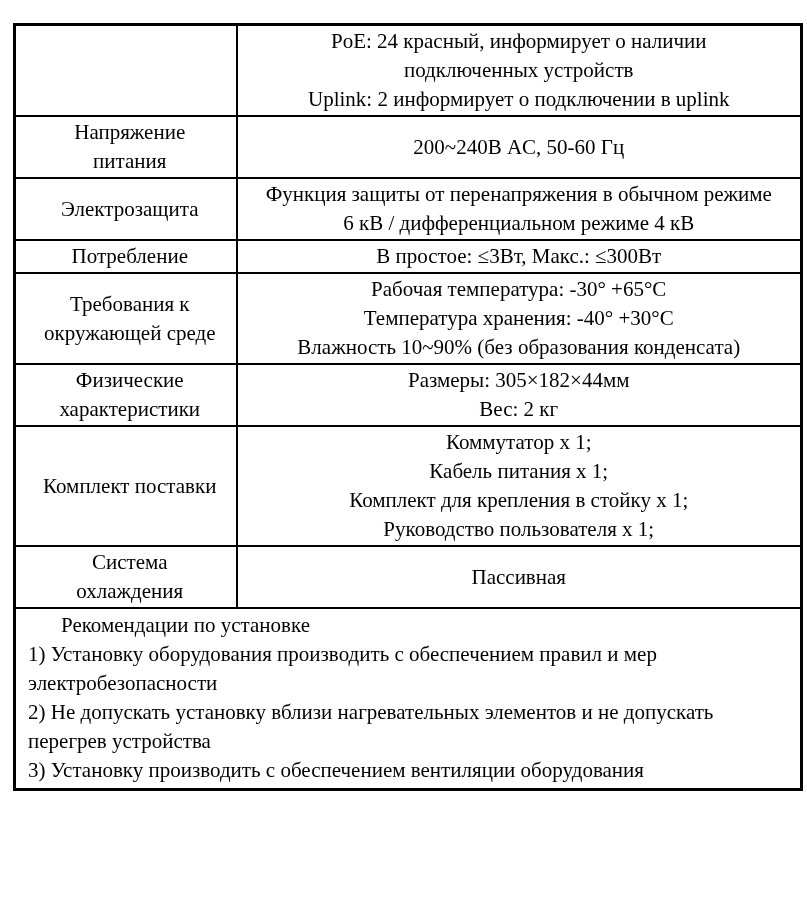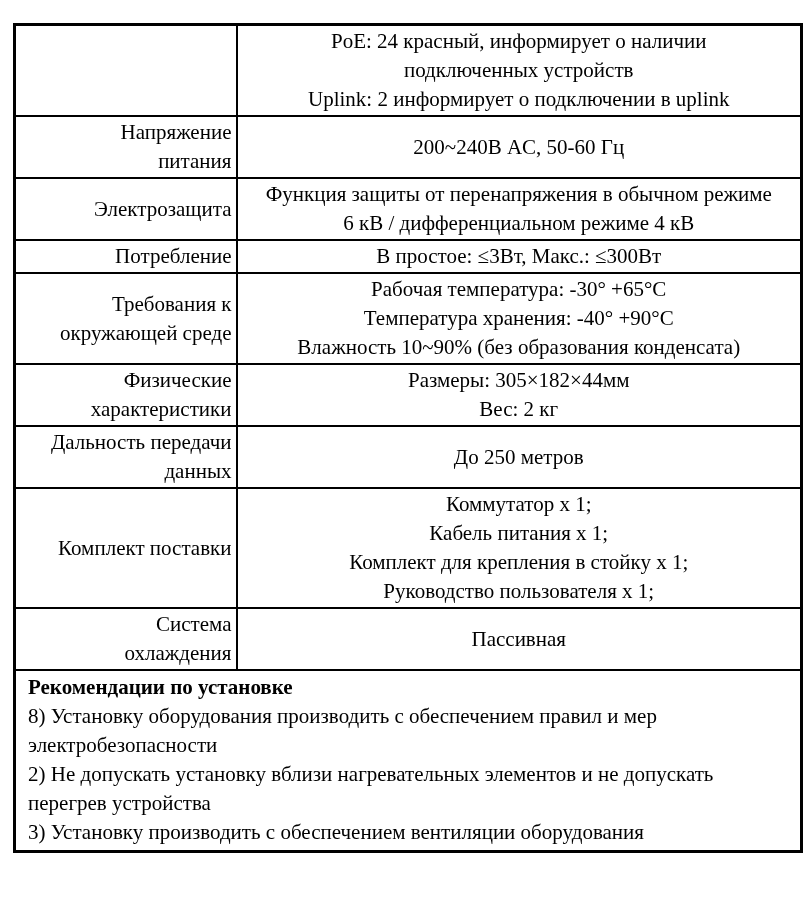--- a/index.html
+++ b/index.html
@@ -22,34 +22,34 @@
     border: 3px solid #000000;
   }
   col.c1 { width: 222px; }
   td {
     border: 2px solid #000000;
     vertical-align: middle;
     line-height: 29px;
     overflow: hidden;
   }
   td.label-cell {
-    text-align: right;
+    text-align: center;
     padding: 1px 4px 1px 12px;
     white-space: pre-line;
   }
   td.value-cell {
     text-align: center;
     padding: 1px 6px;
     white-space: pre-line;
   }
   td.footer-cell {
     text-align: left;
     padding: 2px 14px 3px 12px;
   }
-  .rec-heading { font-weight: bold; line-height: 29px; }
+  .rec-heading { font-weight: normal; line-height: 29px; margin-left: 33px; }
   .rec-item { line-height: 29px; }
 </style>
 </head>
 <body>
 
 <table class="spec">
   <colgroup>
     <col class="c1">
     <col class="c2">
   </colgroup>
@@ -71,48 +71,43 @@
 6 кВ / дифференциальном режиме 4 кВ</td>
     </tr>
     <tr>
       <td class="label-cell">Потребление</td>
       <td class="value-cell">В простое: ≤3Вт, Макс.: ≤300Вт</td>
     </tr>
     <tr>
       <td class="label-cell">Требования к
 окружающей среде</td>
       <td class="value-cell">Рабочая температура: -30° +65°C
-Температура хранения: -40° +90°C
+Температура хранения: -40° +30°C
 Влажность 10~90% (без образования конденсата)</td>
     </tr>
     <tr>
       <td class="label-cell">Физические
 характеристики</td>
       <td class="value-cell">Размеры: 305×182×44мм
 Вес: 2 кг</td>
-    </tr>
-    <tr>
-      <td class="label-cell">Дальность передачи
-данных</td>
-      <td class="value-cell">До 250 метров</td>
     </tr>
     <tr>
       <td class="label-cell">Комплект поставки</td>
       <td class="value-cell">Коммутатор x 1;
 Кабель питания x 1;
 Комплект для крепления в стойку x 1;
 Руководство пользователя x 1;</td>
     </tr>
     <tr>
       <td class="label-cell">Система
 охлаждения</td>
       <td class="value-cell">Пассивная</td>
     </tr>
     <tr>
       <td class="footer-cell" colspan="2">
         <div class="rec-heading">Рекомендации по установке</div>
-        <div class="rec-item">8) Установку оборудования производить с обеспечением правил и мер электробезопасности</div>
+        <div class="rec-item">1) Установку оборудования производить с обеспечением правил и мер электробезопасности</div>
         <div class="rec-item">2) Не допускать установку вблизи нагревательных элементов и не допускать перегрев устройства</div>
         <div class="rec-item">3) Установку производить с обеспечением вентиляции оборудования</div>
       </td>
     </tr>
   </tbody>
 </table>
 
 </body></html>

